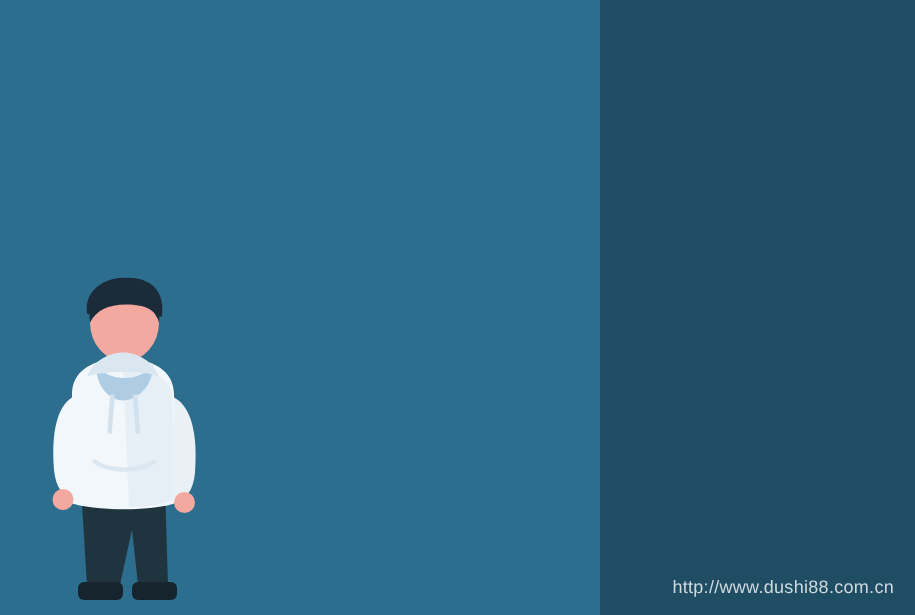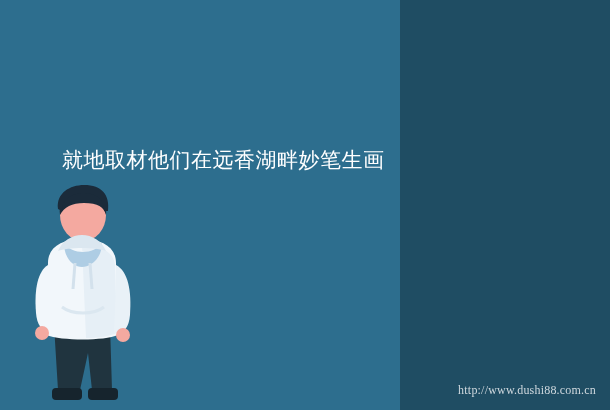--- a/index.html
+++ b/index.html
@@ -48,21 +48,20 @@
     white-space: nowrap;
   }
   
   .watermark {
     position: absolute;
     right: 14px;
     bottom: 12px;
     font-size: 12px;
     color: #cfd8de;
     letter-spacing: 0.2px;
-    font-family: Liberation Serif, serif;
   }
   
   .person {
     position: absolute;
     left: 18px;
     bottom: 0;
     width: 130px;
     height: 225px;
   }
   .person svg {
@@ -106,17 +105,16 @@
 
       <path d="M40 66 C44 56 54 50 64 50 C74 50 84 56 88 66 C78 62 50 62 40 66 Z" fill="#dbe7f0"></path>
 
       <path d="M57 78 L55 104" stroke="#d3e1ec" stroke-width="3" fill="none"></path>
       <path d="M72 78 L74 104" stroke="#d3e1ec" stroke-width="3" fill="none"></path>
 
       <path d="M44 122 C54 130 76 130 86 122" stroke="#dbe7f0" stroke-width="3" fill="none"></path>
     </svg>
   </div>
 
-  <div class="headline">就地取材他们在远香湖畔妙笔生画</div>
 
   <div class="watermark">http://www.dushi88.com.cn</div>
 
 </div>
 
 </body></html>

